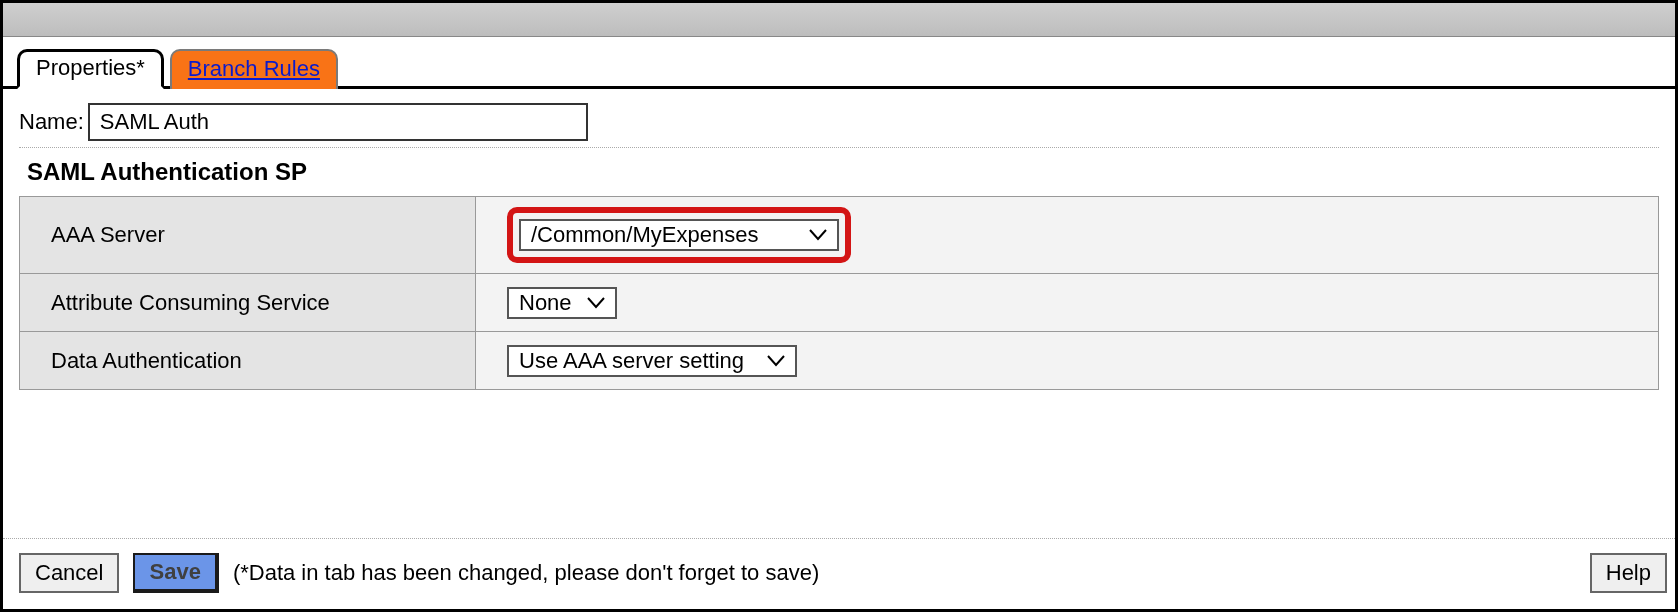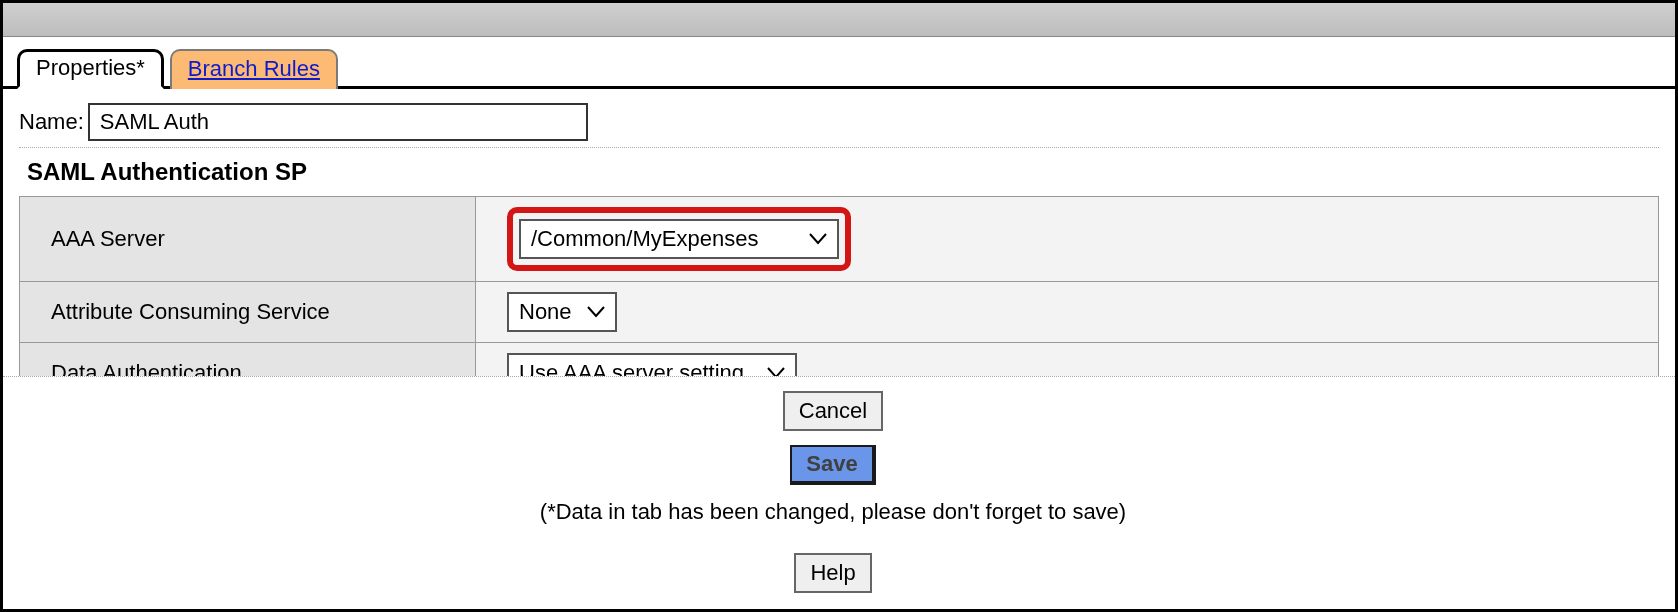--- a/index.html
+++ b/index.html
@@ -32,21 +32,21 @@
     border-bottom: 3px solid #000;
     height: 46px;
   }
   .tab {
     border: 2px solid #7a7a7a;
     border-bottom: none;
     border-top-left-radius: 10px;
     border-top-right-radius: 10px;
     padding: 4px 16px 6px 16px;
     margin-right: 6px;
-    background: #fdba74;
+    background: #f97316;
     position: relative;
     top: 3px;
     cursor: pointer;
     height: 40px;
     display: flex;
     align-items: center;
   }
   .tab.active {
     border: 3px solid #000;
     border-bottom: 3px solid #fff;
@@ -108,21 +108,21 @@
   .last-row td {
     border-bottom: none;
   }
   .select-like {
     display: inline-flex;
     align-items: center;
     justify-content: space-between;
     border: 2px solid #555;
     background: #fff;
     padding: 2px 10px;
-    height: 40px;
+    height: 32px;
     font-size: 22px;
     cursor: pointer;
   }
   .chev {
     margin-left: 10px;
     display: inline-block;
   }
   .chev svg { display: block; }
   .highlight {
     border: 6px solid #d31515;
@@ -130,23 +130,22 @@
     padding: 6px;
     display: inline-block;
   }
   .footer-sep {
     border-top: 1px dotted #aaa;
     margin-top: auto;
   }
   .footer {
     display: flex;
     align-items: center;
-    padding: 14px 28px 16px 16px;
+    padding: 14px 8px 16px 16px;
     gap: 14px;
-    flex-direction: column;
   }
   .btn {
     height: 40px;
     padding: 0 14px;
     font-size: 22px;
     cursor: pointer;
     background: #efefef;
     border: 2px solid #666;
   }
   .btn.save {

